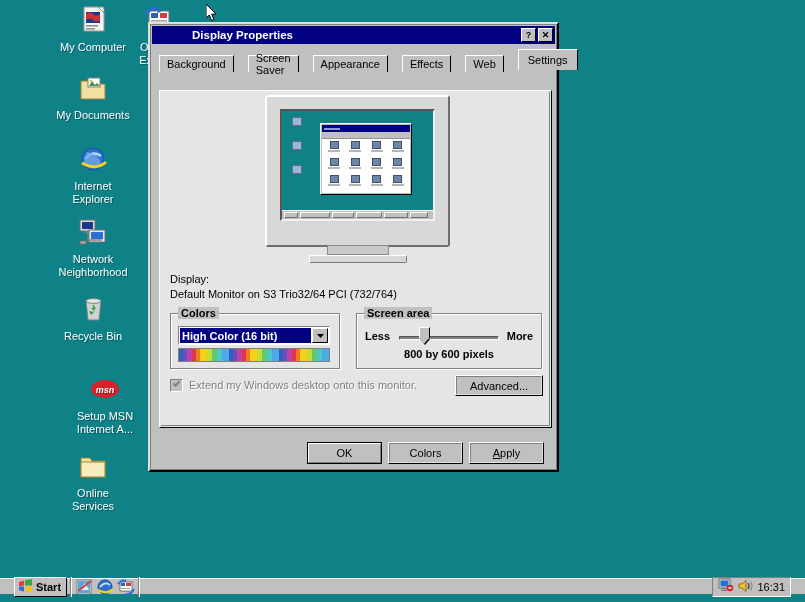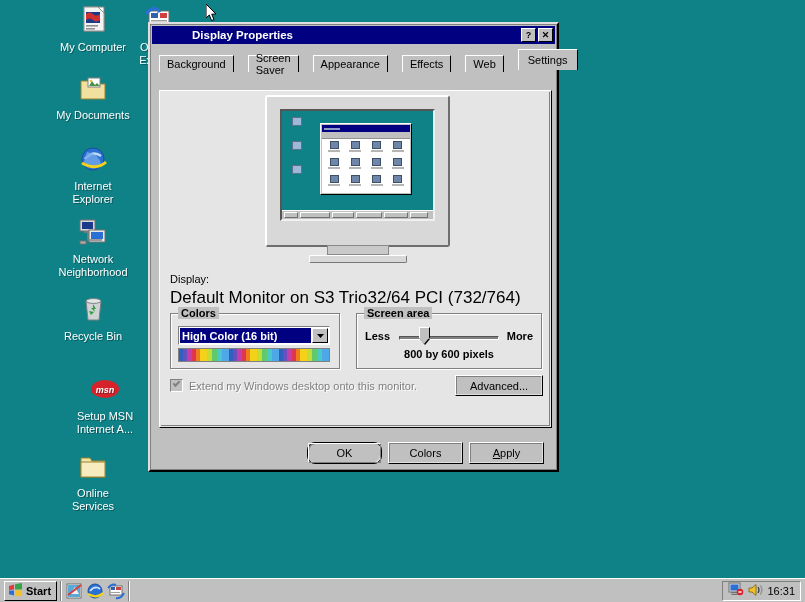--- a/index.html
+++ b/index.html
@@ -19,23 +19,23 @@
     position: absolute; width: 90px; text-align: center;
     color: #ffffff; font-size: 11px; line-height: 13px;
     text-shadow: 1px 1px 0 rgba(0,0,0,.35);
     margin-left: 48px;
   }
   .desk-icon .glyph { display:block; height:34px; margin-bottom:3px; position:relative; }
   .desk-icon .cap { display:block; }
 
   
   #taskbar {
-    position:absolute; left:0; top:578px; width:805px; height:24px;
+    position:absolute; left:0; top:578px; width:805px; height:16px;
     background:#c0c0c0; border-top:1px solid #ffffff;
-    display:flex; align-items:center; padding:2px 4px;
+    display:flex; align-items:center; padding:2px 14px;
   }
   #start-btn {
     height:20px; display:flex; align-items:center; gap:3px;
     padding:0 5px 0 3px; background:#c0c0c0; font-weight:bold; font-size:11px;
     border-top:1px solid #fff; border-left:1px solid #fff;
     border-right:1px solid #000; border-bottom:1px solid #000;
   }
   .tb-sep { width:2px; height:20px; margin:0 3px;
             border-left:1px solid #808080; border-right:1px solid #ffffff; }
   #quicklaunch { display:flex; align-items:center; gap:3px; }
@@ -134,21 +134,21 @@
   .mini-item .mi { width:9px; height:8px; background:#6e86aa; border:1px solid #3f4f66; }
   .mini-item .ml { width:12px; height:2px; background:#b5b5b5; margin-top:1px; }
   #mini-taskbar { position:absolute; left:0; bottom:0; width:155px; height:9px; background:#c0c0c0;
                   border-top:1px solid #fff; display:flex; align-items:center; gap:2px; padding:0 2px; }
   #mini-taskbar .ms { height:6px; background:#c0c0c0;
                       border-top:1px solid #fff; border-left:1px solid #fff;
                       border-right:1px solid #707070; border-bottom:1px solid #707070; }
 
   
   #display-label { position:absolute; left:10px; top:182px; font-size:11px; color:#000; }
-  #display-name  { position:absolute; left:10px; top:197px; font-size:17px; color:#000; }
+  #display-name  { position:absolute; left:10px; top:197px; font-size:11px; color:#000; }
 
   
   .group { position:absolute; border:1px solid #808080;
            box-shadow: 1px 1px 0 #ffffff, 1px 1px 0 #ffffff inset; font-weight: bold; }
   .group > .g-title { position:absolute; top:-7px; left:7px; background:#c0c0c0;
                       padding:0 3px; font-size:11px; color:#000; }
   #grp-colors { left:10px; top:222px; width:170px; height:56px; }
   #grp-screen { left:196px; top:222px; width:186px; height:56px; }
 
   
@@ -183,37 +183,37 @@
   #sl-thumb .body { width:11px; height:11px; background:#c0c0c0;
                     border-top:1px solid #ffffff; border-left:1px solid #ffffff;
                     border-right:1px solid #000000; border-bottom:none; }
   #sl-thumb .tip { width:0; height:0; margin-left:0;
                    border-left:5.5px solid transparent; border-right:5.5px solid transparent;
                    border-top:6px solid #c0c0c0;
                    filter: drop-shadow(1px 1px 0 #000); }
   #res-text { position:absolute; left:0; right:0; top:34px; text-align:center; font-size:11px; }
 
   
-  #chk-row { position:absolute; left:10px; top:288px; display:flex; align-items:center; gap:6px; }
+  #chk-row { position:absolute; left:10px; top:288px; display:flex; align-items:flex-start; gap:6px; }
   #chk-box { width:13px; height:13px; background:#c0c0c0; position:relative;
              border-top:1px solid #808080; border-left:1px solid #808080;
              border-right:1px solid #ffffff; border-bottom:1px solid #ffffff; }
   #chk-box .tick { position:absolute; left:2px; top:1px; width:7px; height:4px;
                    border-left:2px solid #808080; border-bottom:2px solid #808080;
                    transform: rotate(-45deg); }
   #chk-label { font-size:11px; color:#808080; text-shadow:1px 1px 0 #ffffff; }
 
   
   .btn { background:#c0c0c0; font-size:11px; color:#000;
          display:flex; align-items:center; justify-content:center;
          border-top:1px solid #ffffff; border-left:1px solid #ffffff;
          border-right:1px solid #000000; border-bottom:1px solid #000000;
          box-shadow: -1px -1px 0 #dfdfdf inset, 1px 1px 0 #808080 inset; }
   #btn-advanced { position:absolute; left:295px; top:284px; width:88px; height:21px; }
-  #btn-ok     { position:absolute; left:157px; top:418px; width:75px; height:22px;border-radius:8px; }
+  #btn-ok     { position:absolute; left:157px; top:418px; width:75px; height:22px; }
   #btn-cancel { position:absolute; left:238px; top:418px; width:75px; height:22px; }
   #btn-apply  { position:absolute; left:319px; top:418px; width:75px; height:22px; }
   #btn-ok { border:1px solid #000000; }
   #btn-ok .inner { width:100%; height:100%; display:flex; align-items:center; justify-content:center;
                    border-top:1px solid #ffffff; border-left:1px solid #ffffff;
                    border-right:1px solid #808080; border-bottom:1px solid #808080; }
   .u { text-decoration: underline; }
 
   
   #cursor { position:absolute; left:206px; top:4px; width:12px; height:19px; }

